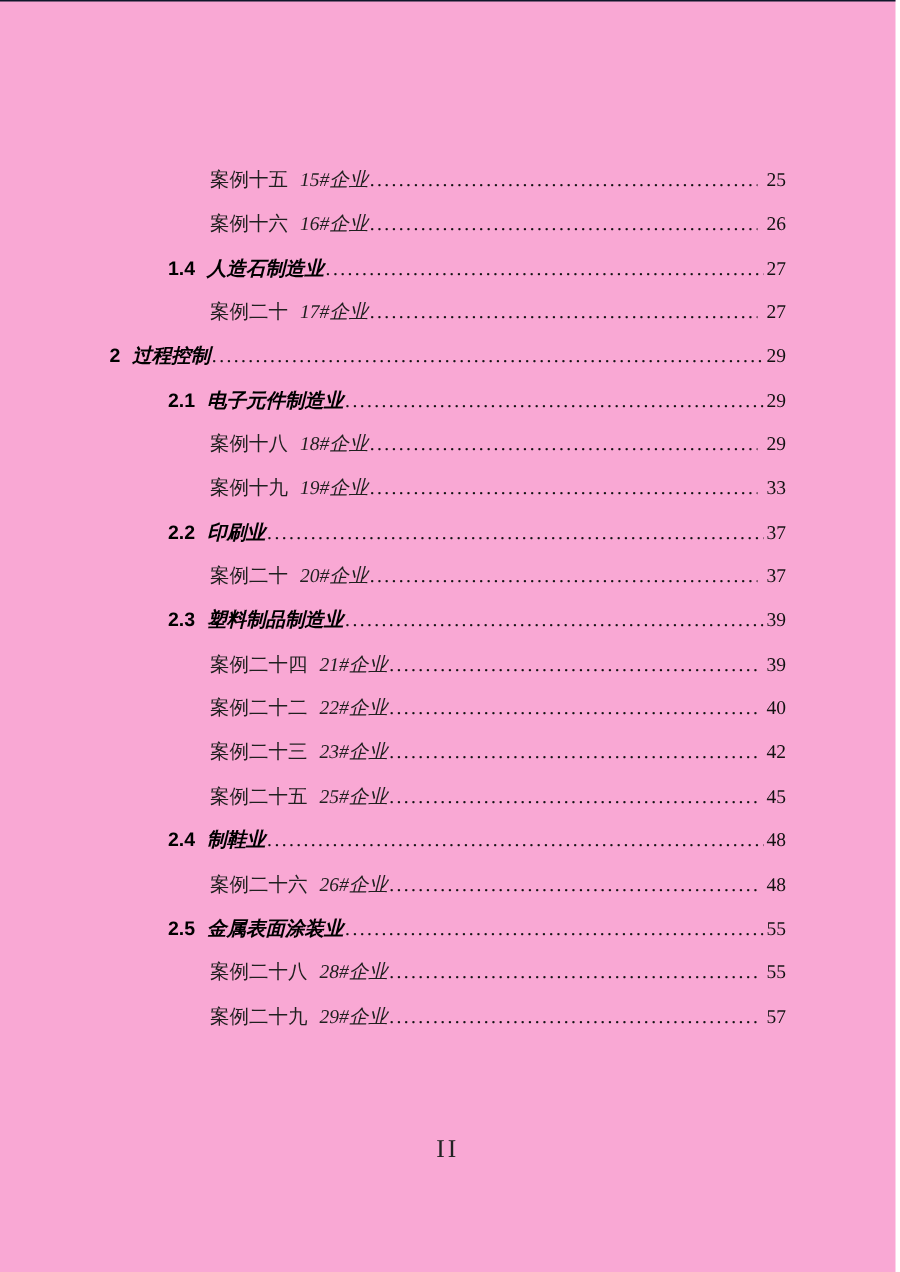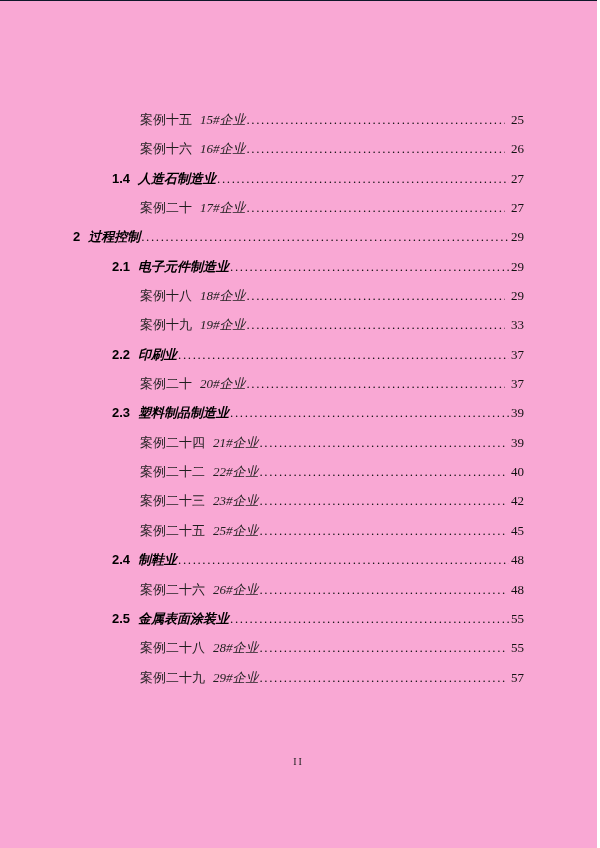--- a/index.html
+++ b/index.html
@@ -69,21 +69,21 @@
     white-space: nowrap;
   }
   .toc-row.level-3 .toc-page { padding-left: 6px; }
   .page-footer {
     position: absolute;
     top: 755px;
     left: 0;
     width: 100%;
     text-align: center;
     font-family: "Liberation Serif", "DejaVu Serif", serif;
-    font-size: 10px;
+    font-size: 17px;
     letter-spacing: 2px;
     color: #222222;
   }
 </style>
 </head>
 <body>
 
 <div class="page">
 
   <div class="toc">

